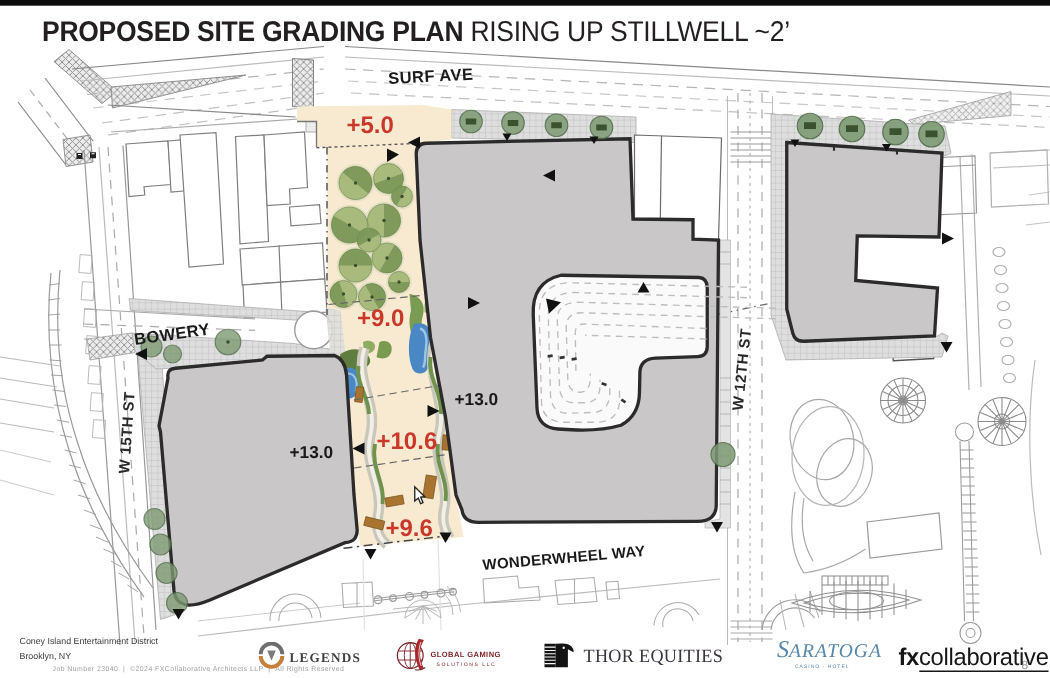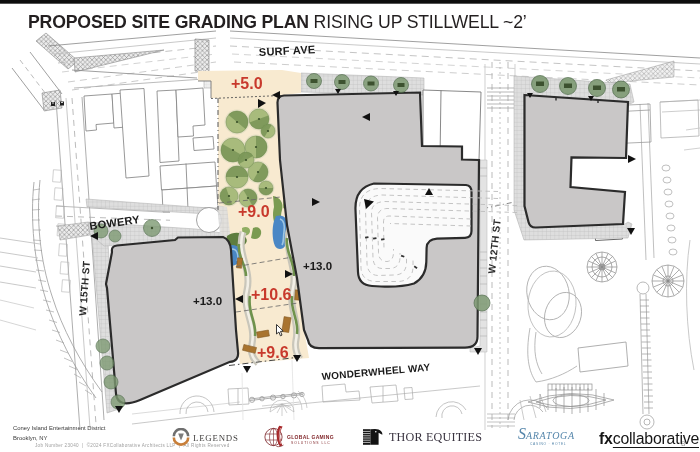--- a/index.html
+++ b/index.html
@@ -514,21 +514,21 @@
 <div style="position:absolute;left:681px;top:439px;font-size:8px;color:#999;">8</div>
 
 <div id="logos">
 
 <svg style="position:absolute;left:172px;top:428px;" width="18" height="18" viewBox="0 0 18 18">
   <path d="M1.8 8.2 A7.2 7.2 0 0 1 16.2 8.2" fill="none" stroke="#6f6f6f" stroke-width="2.6"></path>
   <path d="M16.2 9.4 A7.2 7.2 0 0 1 1.8 9.4" fill="none" stroke="#c87f3a" stroke-width="2.6"></path>
   <path d="M6.2 5.6 h5.6 l-1.3 3.4 l-1.5 3.4 l-1.5 -3.4 Z" fill="#7c7c7c"></path>
 </svg>
 
-<div style="position:absolute;left:193px;top:432.5px;font-family:'Liberation Serif',serif;font-weight:normal;font-size:8.8px;letter-spacing:0.8px;color:#413f3e;">LEGENDS</div>
+<div style="position:absolute;left:193px;top:432.5px;font-family:'Liberation Serif',serif;font-weight:bold;font-size:8.8px;letter-spacing:0.8px;color:#413f3e;">LEGENDS</div>
 
 <svg style="position:absolute;left:263px;top:425px;" width="25" height="23" viewBox="0 0 25 23">
   <circle cx="10.5" cy="12" r="8.6" fill="none" stroke="#7a2226" stroke-width="0.8"></circle>
   <ellipse cx="10.5" cy="12" rx="4" ry="8.6" fill="none" stroke="#7a2226" stroke-width="0.6"></ellipse>
   <path d="M2.3 9 h16.4 M2.3 15 h16.4 M10.5 3.4 v17.2" stroke="#7a2226" stroke-width="0.6"></path>
   <path d="M16.2 0.8 C 12.5 7 13 14 16.8 21.5 L 19.4 20.4 C 16 13.5 16.6 6.5 19.6 1.6 Z" fill="#a8292b"></path>
   <path d="M17.6 3 C 15.8 8 15.8 14 17.8 19" stroke="#fff" stroke-width="0.5" fill="none"></path>
   <path d="M13.5 21.5 C 16 22 18.8 21.3 20.5 20" stroke="#7a2226" stroke-width="0.7" fill="none"></path>
 </svg>
 
@@ -537,18 +537,18 @@
 
 <svg style="position:absolute;left:362px;top:427px;" width="23" height="19" viewBox="0 0 23 19">
   <path d="M1 2.2 h7.5 v15.6 h-7.5 Z" fill="#131313"></path>
   <path d="M1 4.4 h7.5 M1 6.6 h7.5 M1 8.8 h7.5 M1 11 h7.5 M1 13.2 h7.5 M1 15.4 h7.5" stroke="#fff" stroke-width="0.7"></path>
   <path d="M8.5 2.2 L13 2 C 18.5 2 21 5.5 20.3 7.8 L16.6 5.8 L16.6 17.8 L8.5 17.8 Z" fill="#131313"></path>
   <circle cx="13.8" cy="4.8" r="0.8" fill="#fff"></circle>
 </svg>
 
 <div style="position:absolute;left:389px;top:430px;font-family:'Liberation Serif',serif;font-size:12.5px;letter-spacing:0.2px;color:#3a3440;transform:scaleX(0.97);transform-origin:0 0;">THOR EQUITIES</div>
 
-<div style="position:absolute;left:518px;top:425px;font-family:'Liberation Serif',serif;font-style:italic;font-size:16px;color:#5586ab;">S<span style="font-size:10px;letter-spacing:0.7px;">ARATOGA</span></div>
+<div style="position:absolute;left:518px;top:425px;font-family:'Liberation Serif',serif;font-style:italic;font-size:16px;color:#5586ab;">S<span style="font-size:13px;letter-spacing:0.7px;">ARATOGA</span></div>
 <div style="position:absolute;left:530px;top:442px;font-size:3.3px;letter-spacing:0.7px;color:#5586ab;">CASINO&nbsp;·&nbsp;HOTEL</div>
 
 <div style="position:absolute;left:599px;top:429.5px;font-size:16px;color:#161616;letter-spacing:-0.2px;transform:scaleX(0.99);transform-origin:0 0;"><b>fx</b><span style="border-bottom:1.2px solid #161616;">collaborative</span></div>
 </div>
 </div>
 
 </body></html>

